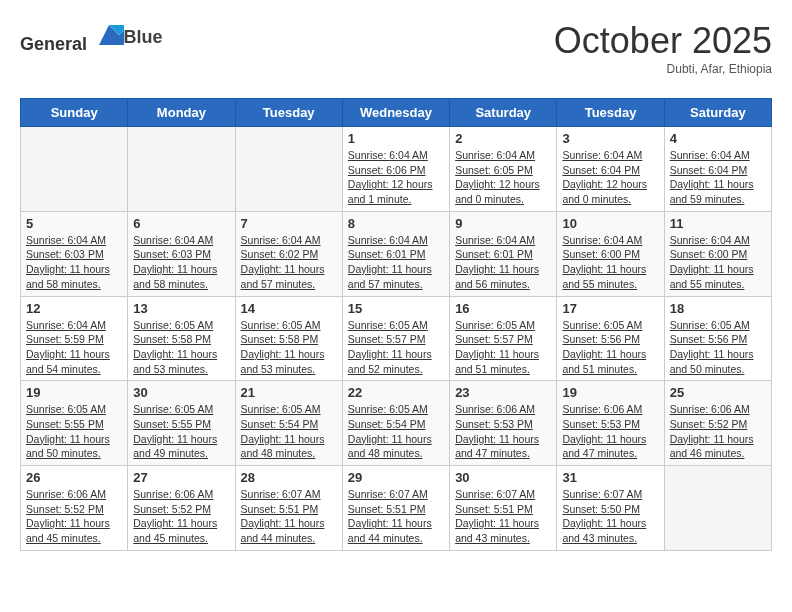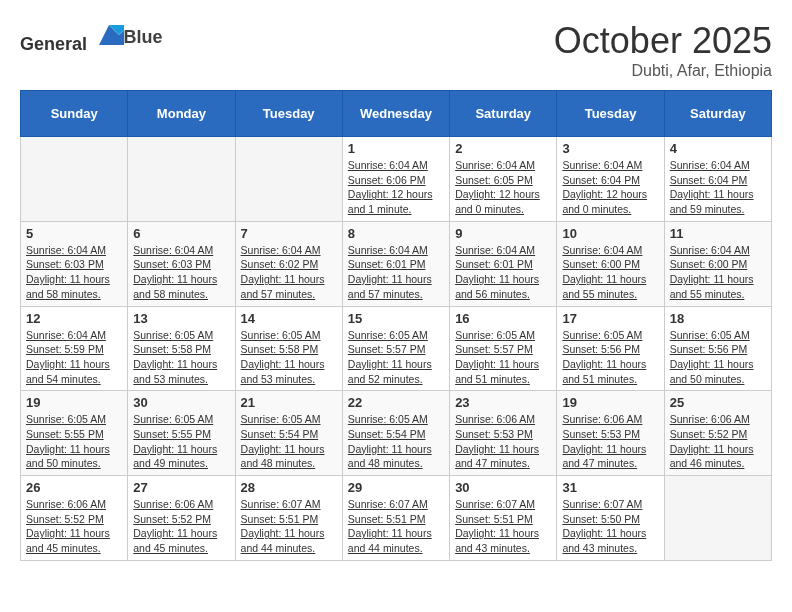--- a/index.html
+++ b/index.html
@@ -7,21 +7,21 @@
       font-family: Arial, sans-serif;
       background: #fff;
       width: 792px;
       min-height: 612px;
       padding: 20px;
     }
     .header {
       display: flex;
       justify-content: space-between;
       align-items: flex-start;
-      margin-bottom: 10px;
+      margin-bottom: 22px;
     }
     .logo {
       display: flex;
       align-items: center;
     }
     .logo-text-general {
       font-size: 18px;
       font-weight: bold;
       color: #333;
     }
@@ -37,33 +37,33 @@
     }
     .title-section {
       text-align: right;
     }
     .month-title {
       font-size: 36px;
       font-weight: normal;
       color: #333;
     }
     .location-title {
-      font-size: 16px;
+      font-size: 12px;
       color: #555;
     }
     .calendar {
       width: 100%;
       border-collapse: collapse;
       border: 1px solid #ccc;
     }
     .calendar th {
       background-color: #2a6bbf;
       color: #fff;
       text-align: center;
-      padding: 15px 4px;
+      padding: 6px 4px;
       font-size: 13px;
       border: 1px solid #1a5aaa;
     }
     .calendar td {
       vertical-align: top;
       border: 1px solid #ccc;
       padding: 4px 5px;
       width: calc(100% / 7);
       min-height: 80px;
       background: #fff;

